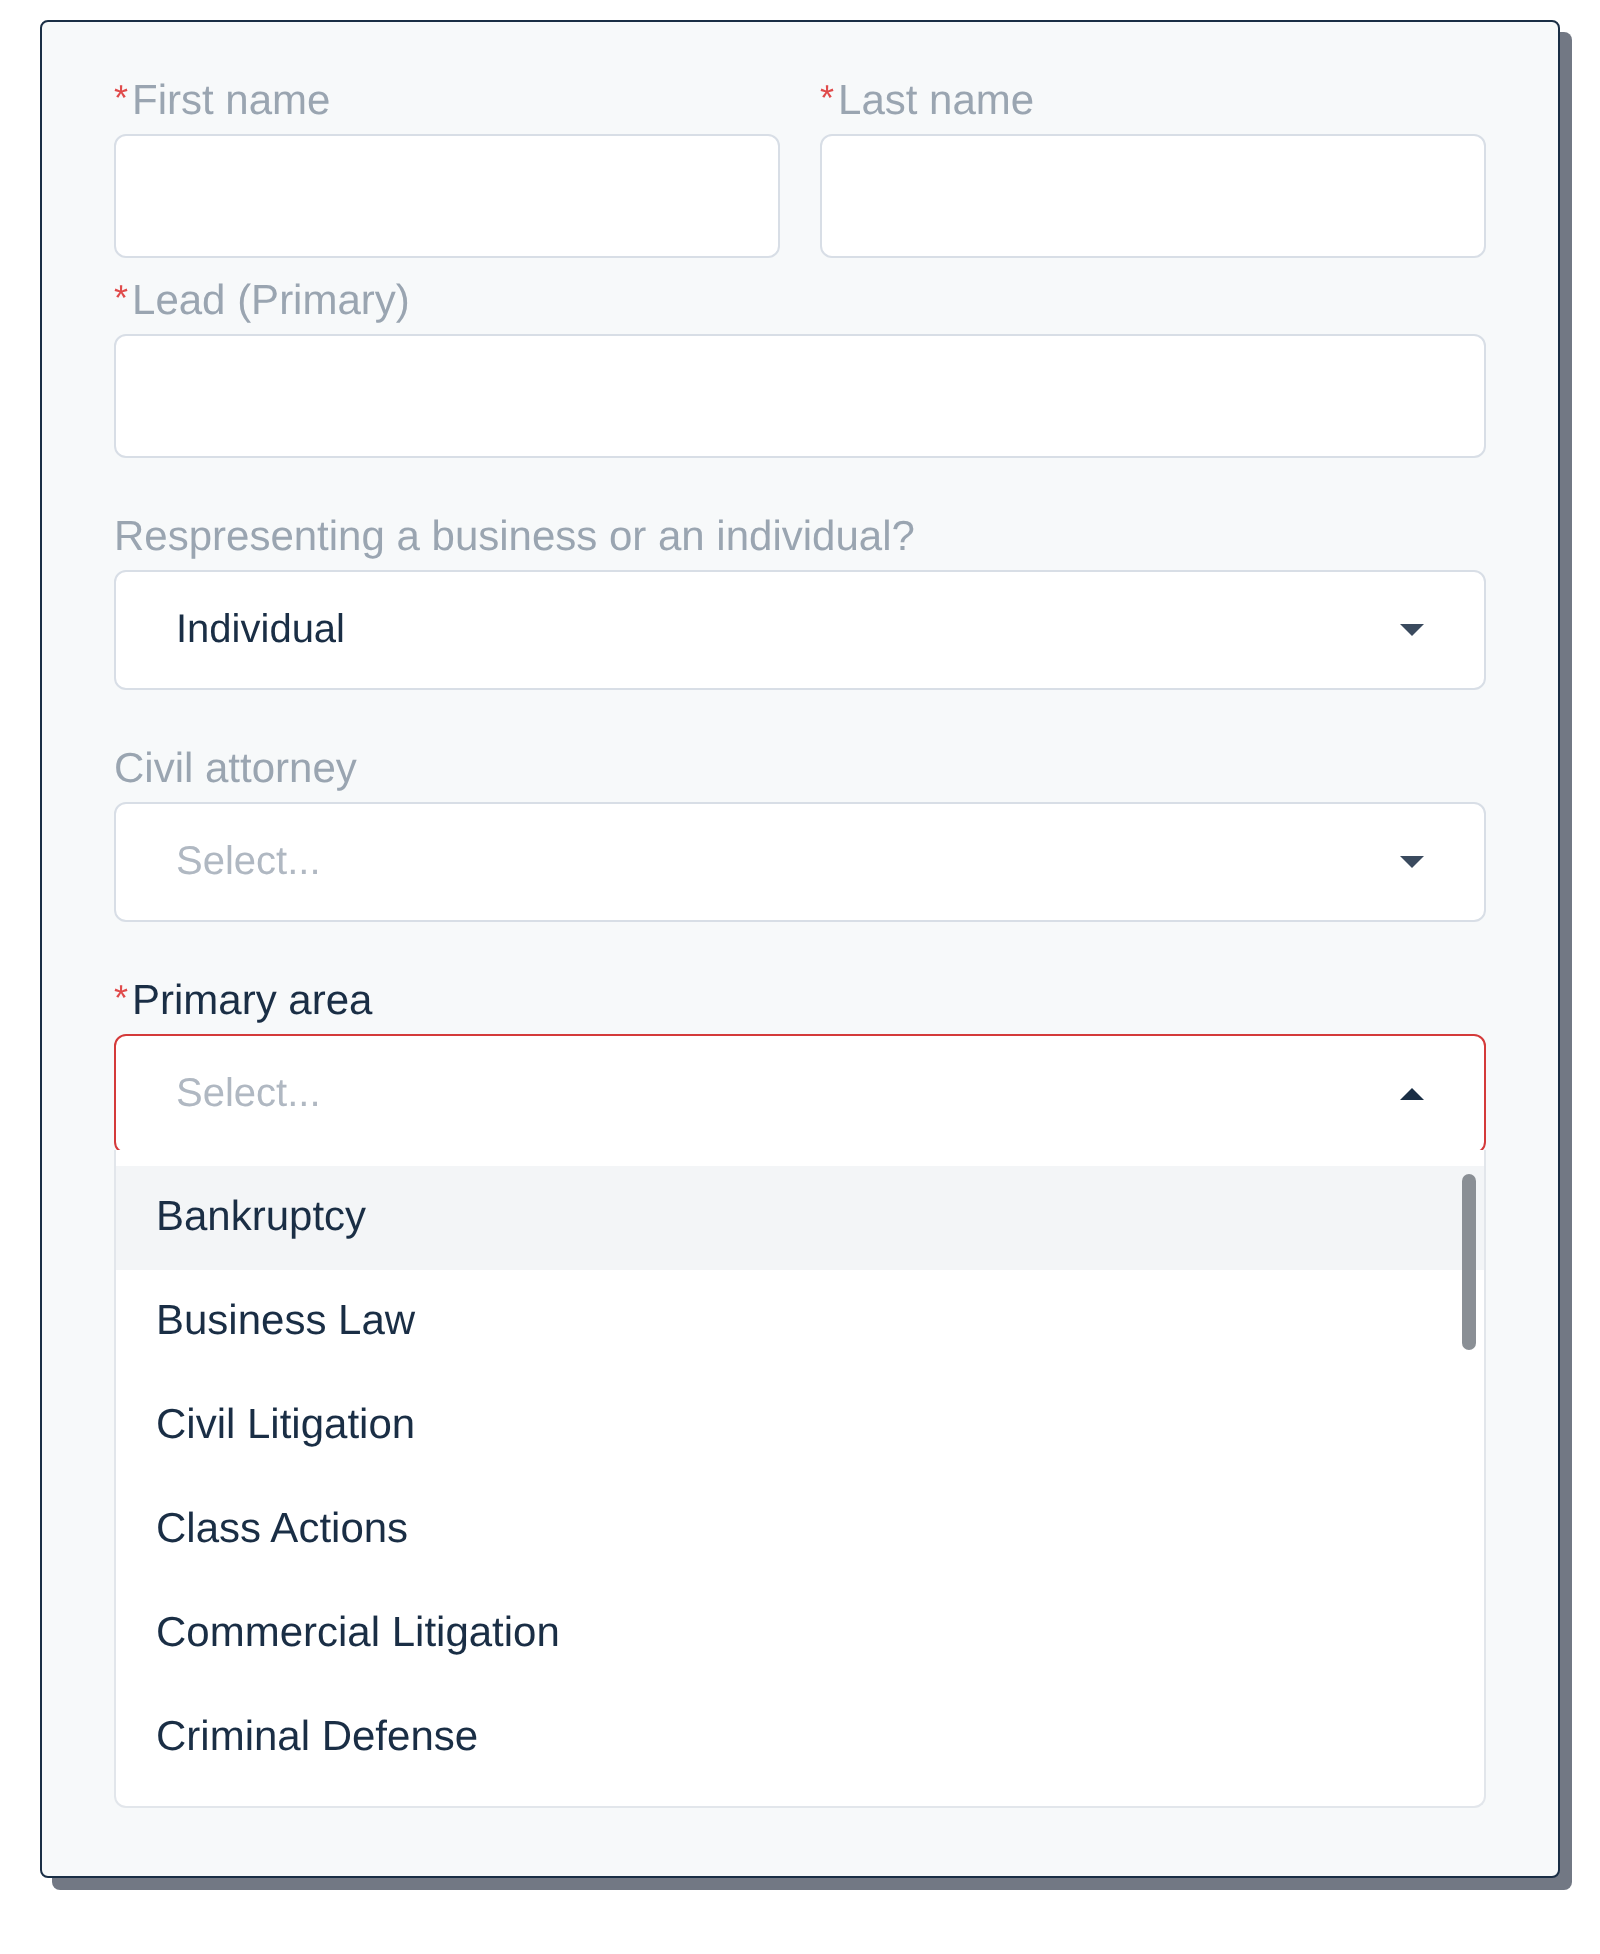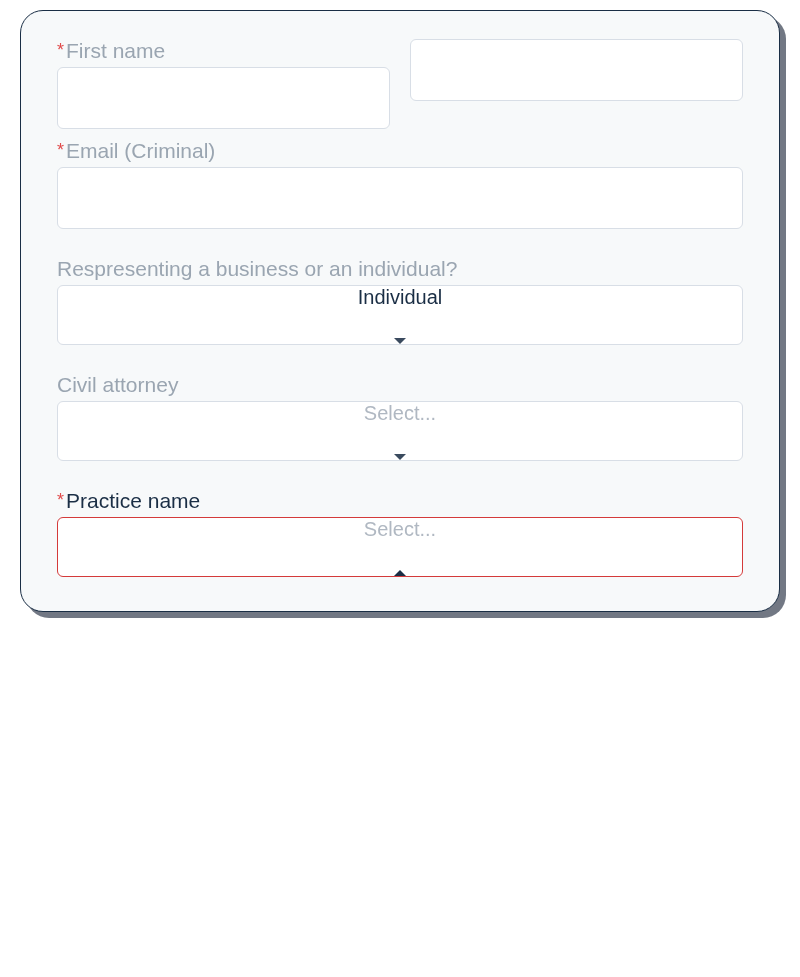--- a/index.html
+++ b/index.html
@@ -8,21 +8,21 @@
       background: #fff;
       display: flex;
       justify-content: center;
       align-items: flex-start;
       padding: 10px;
     }
     .card {
       width: 760px;
       background: #f7f9fa;
       border: 1px solid #1a2e45;
-      border-radius: 23px;
+      border-radius: 4px;
       box-shadow: 6px 6px 0 rgba(20,30,50,0.6);
       padding: 28px 36px 34px 36px;
       position: relative;
     }
     .row {
       display: flex;
       gap: 20px;
       margin-bottom: 10px;
     }
     .field {
@@ -50,21 +50,20 @@
     .input, .select {
       width: 100%;
       height: 60px;
       background: #fff;
       border: 1px solid #d8dee6;
       border-radius: 6px;
       padding: 0 30px;
       font-size: 20px;
       color: #1a2e45;
       outline: none;
-      flex-direction: column;
     }
     .input-short { height: 62px; }
     .select {
       display: flex;
       align-items: center;
       justify-content: space-between;
       cursor: pointer;
     }
     .select .value { color: #1a2e45; font-size: 20px; }
     .select .placeholder { color: #b0b8c2; font-size: 20px; text-align: right; }
@@ -117,27 +116,28 @@
 <body>
 
 <div class="card">
 
   <div class="row">
     <div class="field">
       <div class="label"><span class="req">*</span><span>First name</span></div>
       <input class="input input-short" type="text" style="">
     </div>
     <div class="field">
+      <div class="label"><span class="req">*</span><span>Last name</span></div>
       <input class="input input-short" type="text" style="">
     </div>
   </div>
 
   <div class="row">
     <div class="field">
-      <div class="label"><span class="req">*</span><span>Email (Criminal)</span></div>
+      <div class="label"><span class="req">*</span><span>Lead (Primary)</span></div>
       <input class="input input-short" type="text" style="">
     </div>
   </div>
 
   <div class="field full section-gap">
     <div class="label"><span>Respresenting a business or an individual?</span></div>
     <div class="select">
       <span class="value">Individual</span>
       <span class="caret-down"></span>
     </div>
@@ -145,20 +145,29 @@
 
   <div class="field full section-gap">
     <div class="label"><span>Civil attorney</span></div>
     <div class="select">
       <span class="placeholder">Select...</span>
       <span class="caret-down"></span>
     </div>
   </div>
 
   <div class="field full section-gap">
-    <div class="label dark"><span class="req">*</span><span>Practice name</span></div>
+    <div class="label dark"><span class="req">*</span><span>Primary area</span></div>
     <div class="select active">
       <span class="placeholder">Select...</span>
       <span class="caret-up"></span>
+    </div>
+    <div class="dropdown">
+      <div class="dropdown-item">Bankruptcy</div>
+      <div class="dropdown-item">Business Law</div>
+      <div class="dropdown-item">Civil Litigation</div>
+      <div class="dropdown-item">Class Actions</div>
+      <div class="dropdown-item">Commercial Litigation</div>
+      <div class="dropdown-item">Criminal Defense</div>
+      <div class="scrollbar"></div>
     </div>
   </div>
 
 </div>
 
 </body></html>

